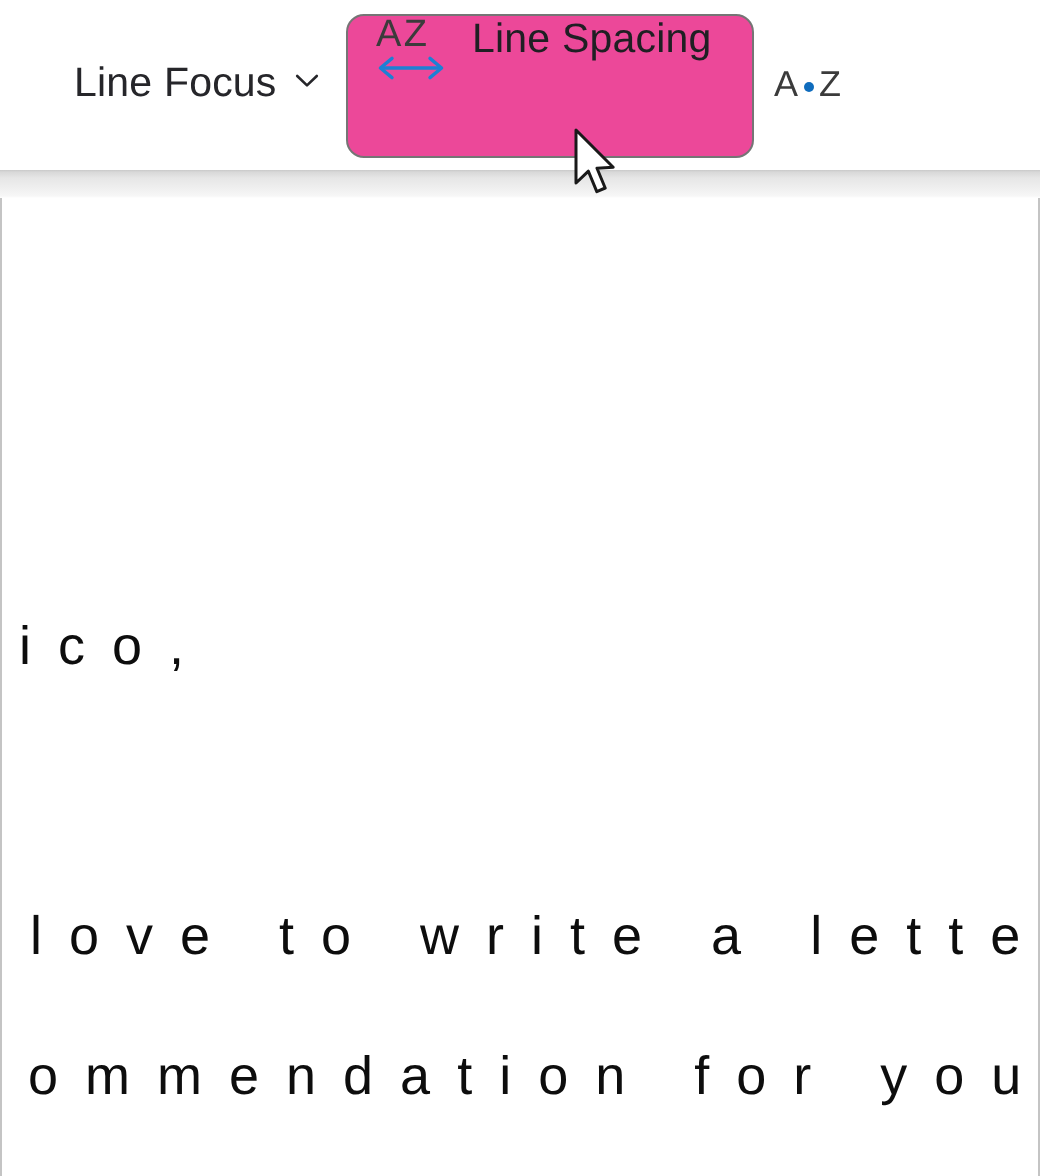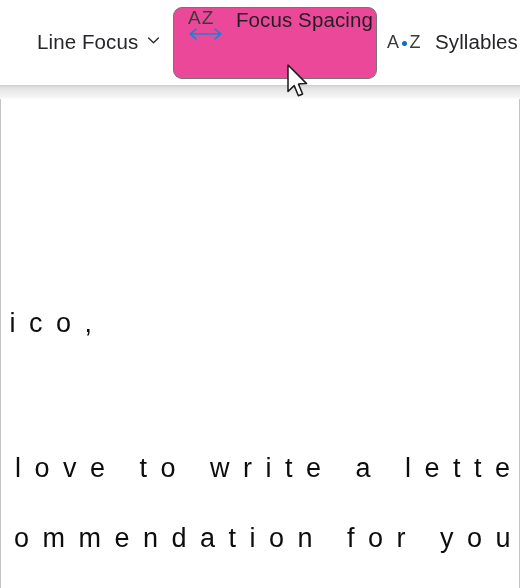--- a/index.html
+++ b/index.html
@@ -214,30 +214,29 @@
       <span class="ts-icon">
         <span class="az">AZ</span>
         <span class="arrow">
           <svg width="37" height="16" viewBox="0 0 37 16" aria-hidden="true">
             <line x1="4" y1="8" x2="33" y2="8" stroke="#1d80d4" stroke-width="1.7" stroke-linecap="round"></line>
             <path d="M9 3.2 L3.2 8 L9 12.8" fill="none" stroke="#1d80d4" stroke-width="1.7" stroke-linecap="round" stroke-linejoin="round"></path>
             <path d="M28 3.2 L33.8 8 L28 12.8" fill="none" stroke="#1d80d4" stroke-width="1.7" stroke-linecap="round" stroke-linejoin="round"></path>
           </svg>
         </span>
       </span>
-      <span class="label">Focus Spacing</span>
+      <span class="label">Line Spacing</span>
     </div>
 
     <div class="tb-item syllables">
       <span class="syl-icon">
         <span>A</span>
         <span class="dot"></span>
         <span>Z</span>
       </span>
-      <span class="label">Syllables</span>
     </div>
   </div>
 
   <div class="sep-band"></div>
 
   <div class="doc">
     <div class="doc-line line-1">rico,</div>
     <div class="doc-line line-2">love to write a letter o</div>
     <div class="doc-line line-3">commendation for you. Do</div>
   </div>

